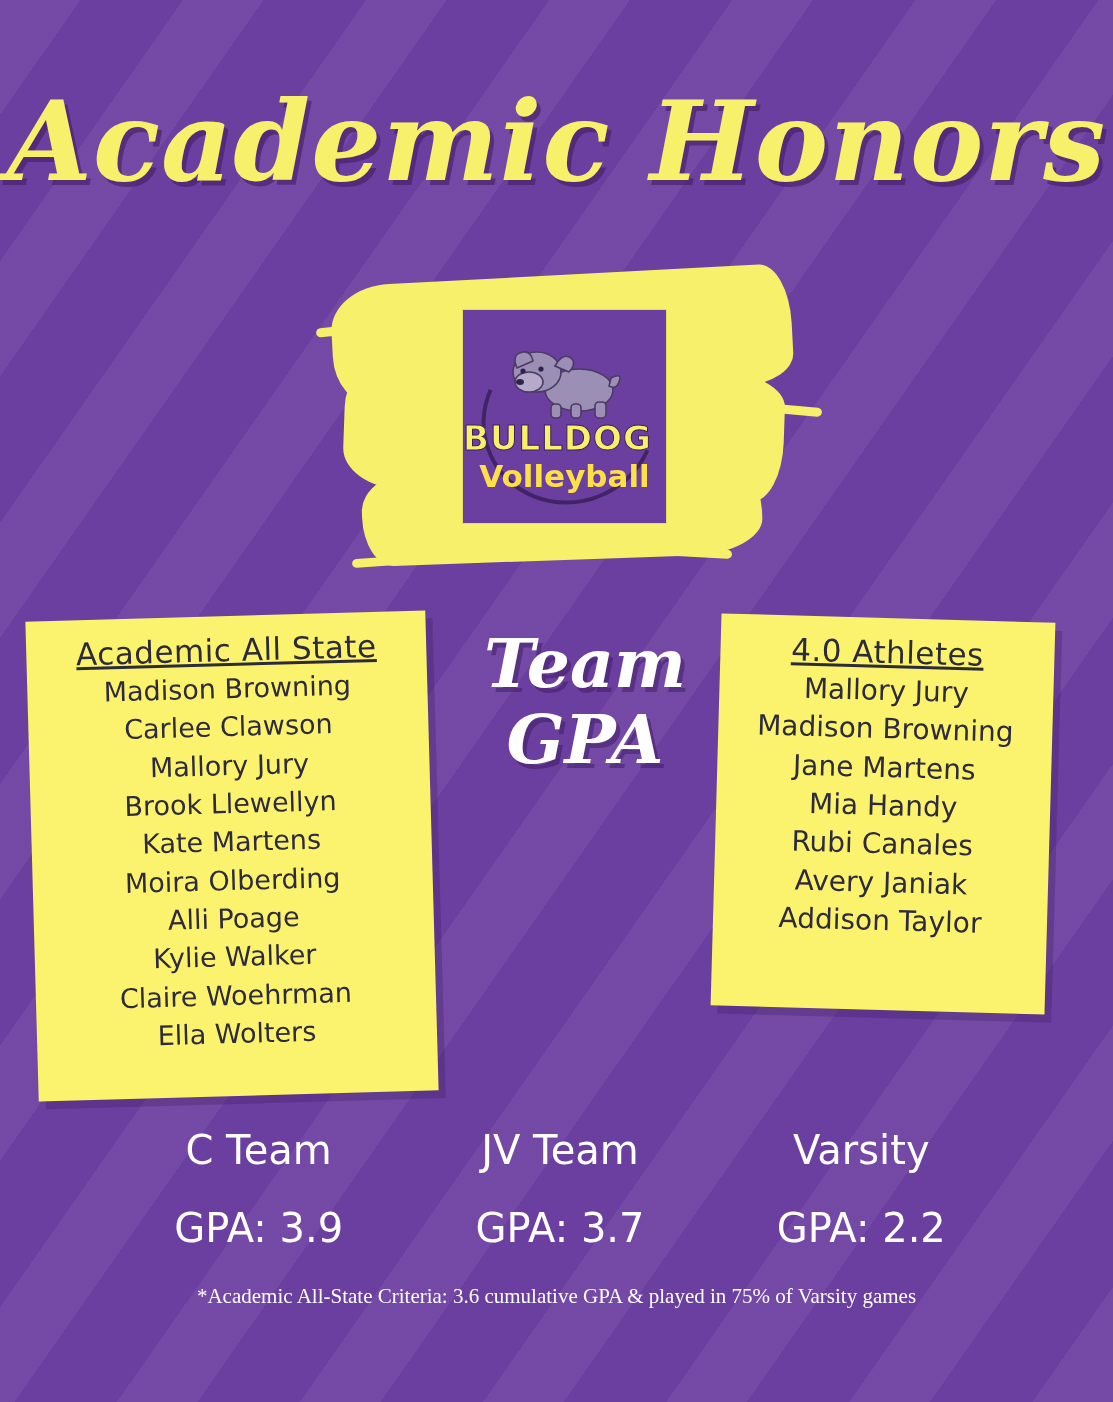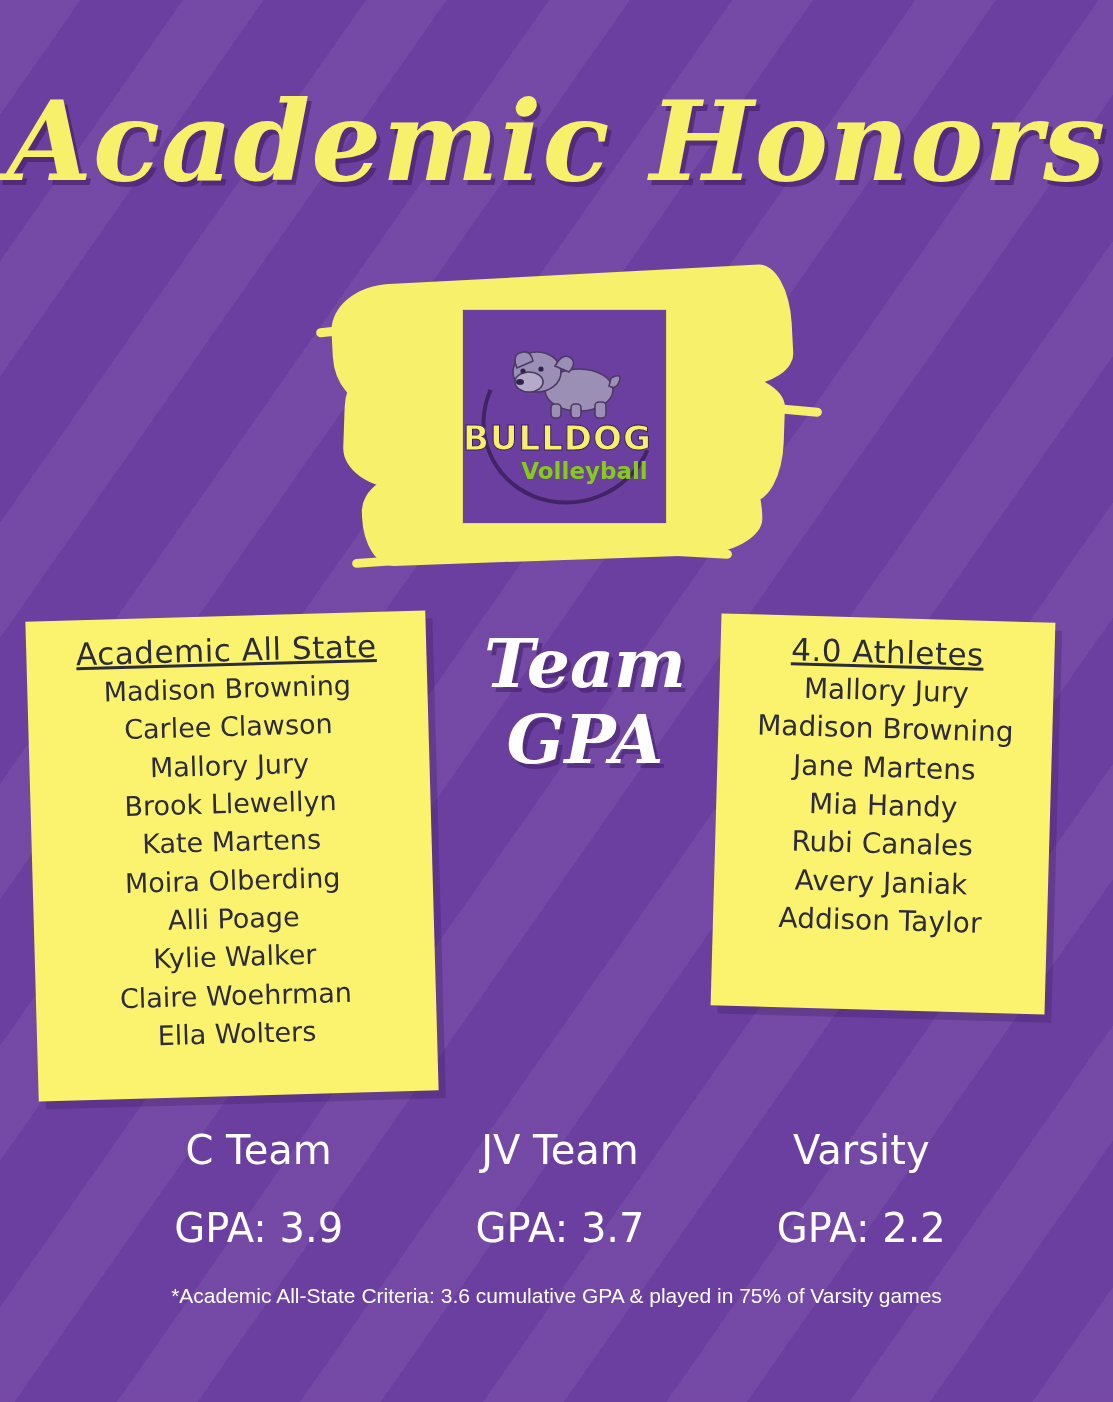--- a/index.html
+++ b/index.html
@@ -135,26 +135,25 @@
     font-size: 34px;
     letter-spacing: 1px;
     -webkit-text-stroke: 1px #3a1f5c;
   }
   .logo .word2 {
     position: absolute;
     top: 148px;
     left: 0;
     width: 203px;
     text-align: center;
-    color: #84cc16;
+    color: #fde047;
     font-family: "DejaVu Sans", sans-serif;
     font-weight: bold;
-    font-size: 23px;
+    font-size: 31px;
     letter-spacing: 0px;
-    padding-left: 20px;
   }
 
   
   .note {
     position: absolute;
     background: #fbf36e;
     box-shadow: 7px 8px 0 rgba(50,20,80,0.25);
     padding: 12px 10px 18px 10px;
     box-sizing: border-box;
   }
@@ -246,21 +245,21 @@
     border-radius: 2px;
   }
 
   .footnote {
     position: absolute;
     left: 0;
     top: 1284px;
     width: 1113px;
     text-align: center;
     color: #ffffff;
-    font-family: Liberation Sans, sans-serif;
+    font-family: Liberation Serif, serif;
     font-size: 21px;
   }
 </style>
 </head>
 <body>
 
 <div class="poster">
   <div class="stripes"></div>
 
   <div class="title">Academic Honors</div>

